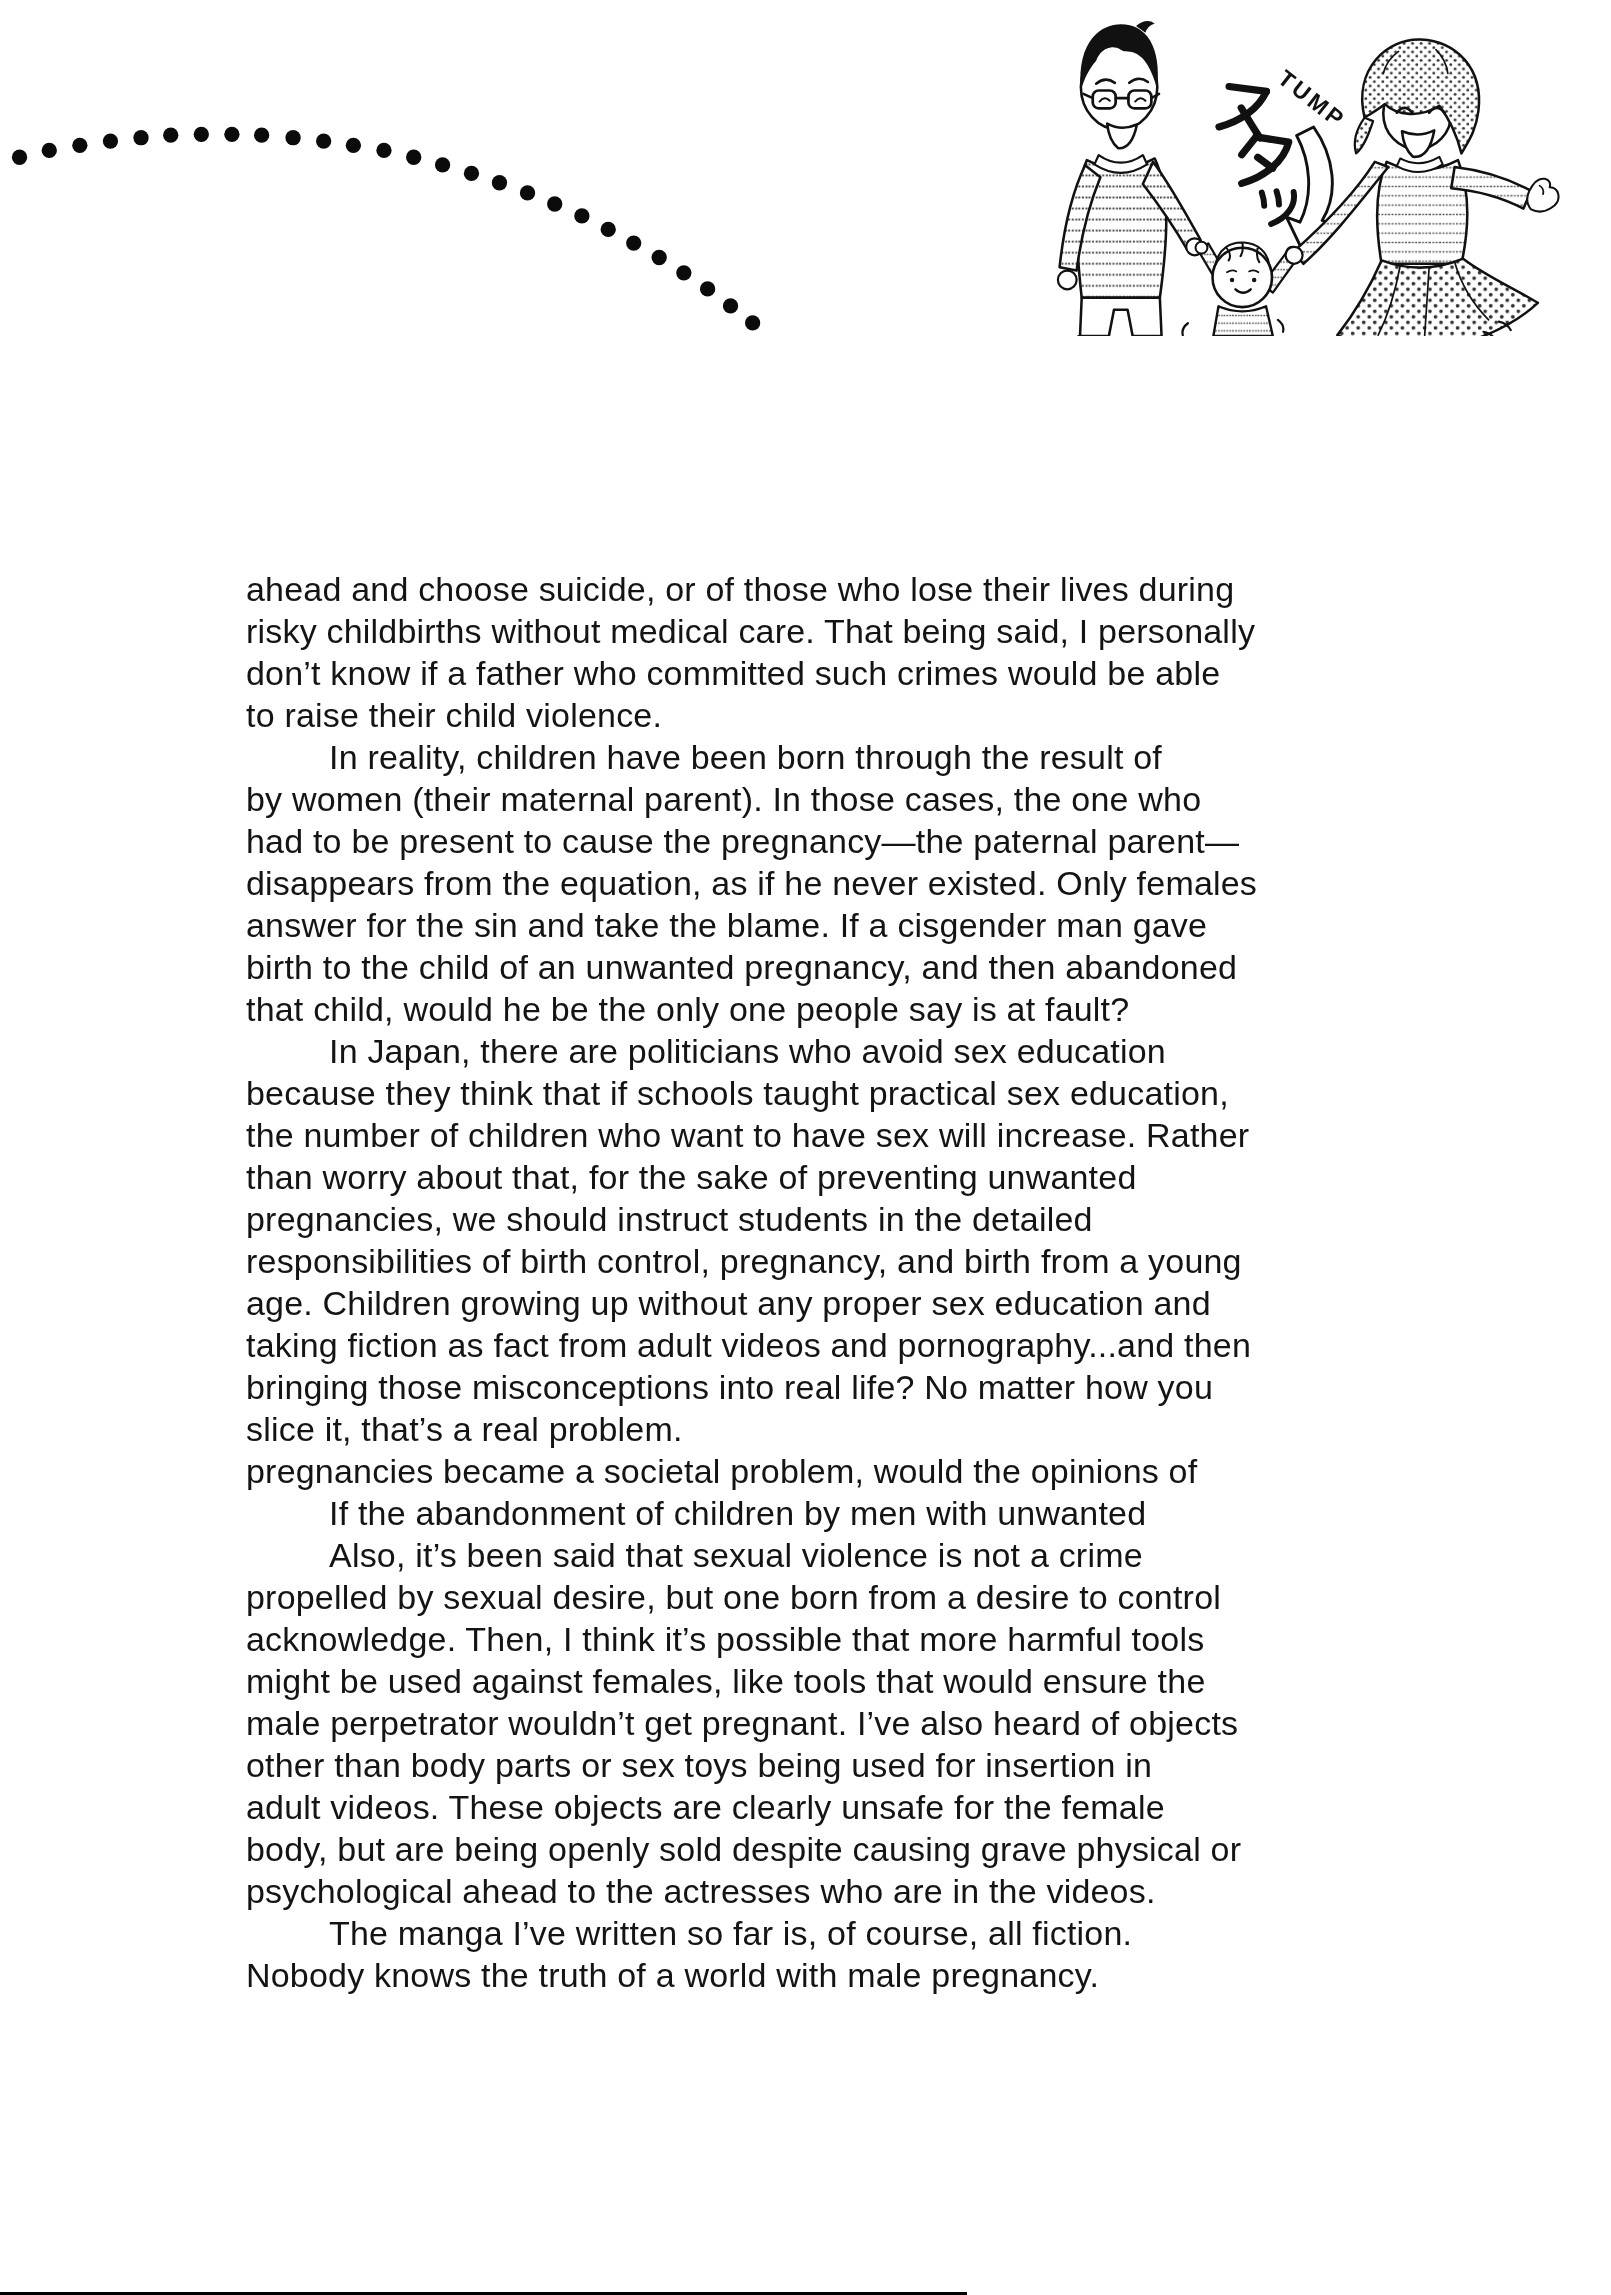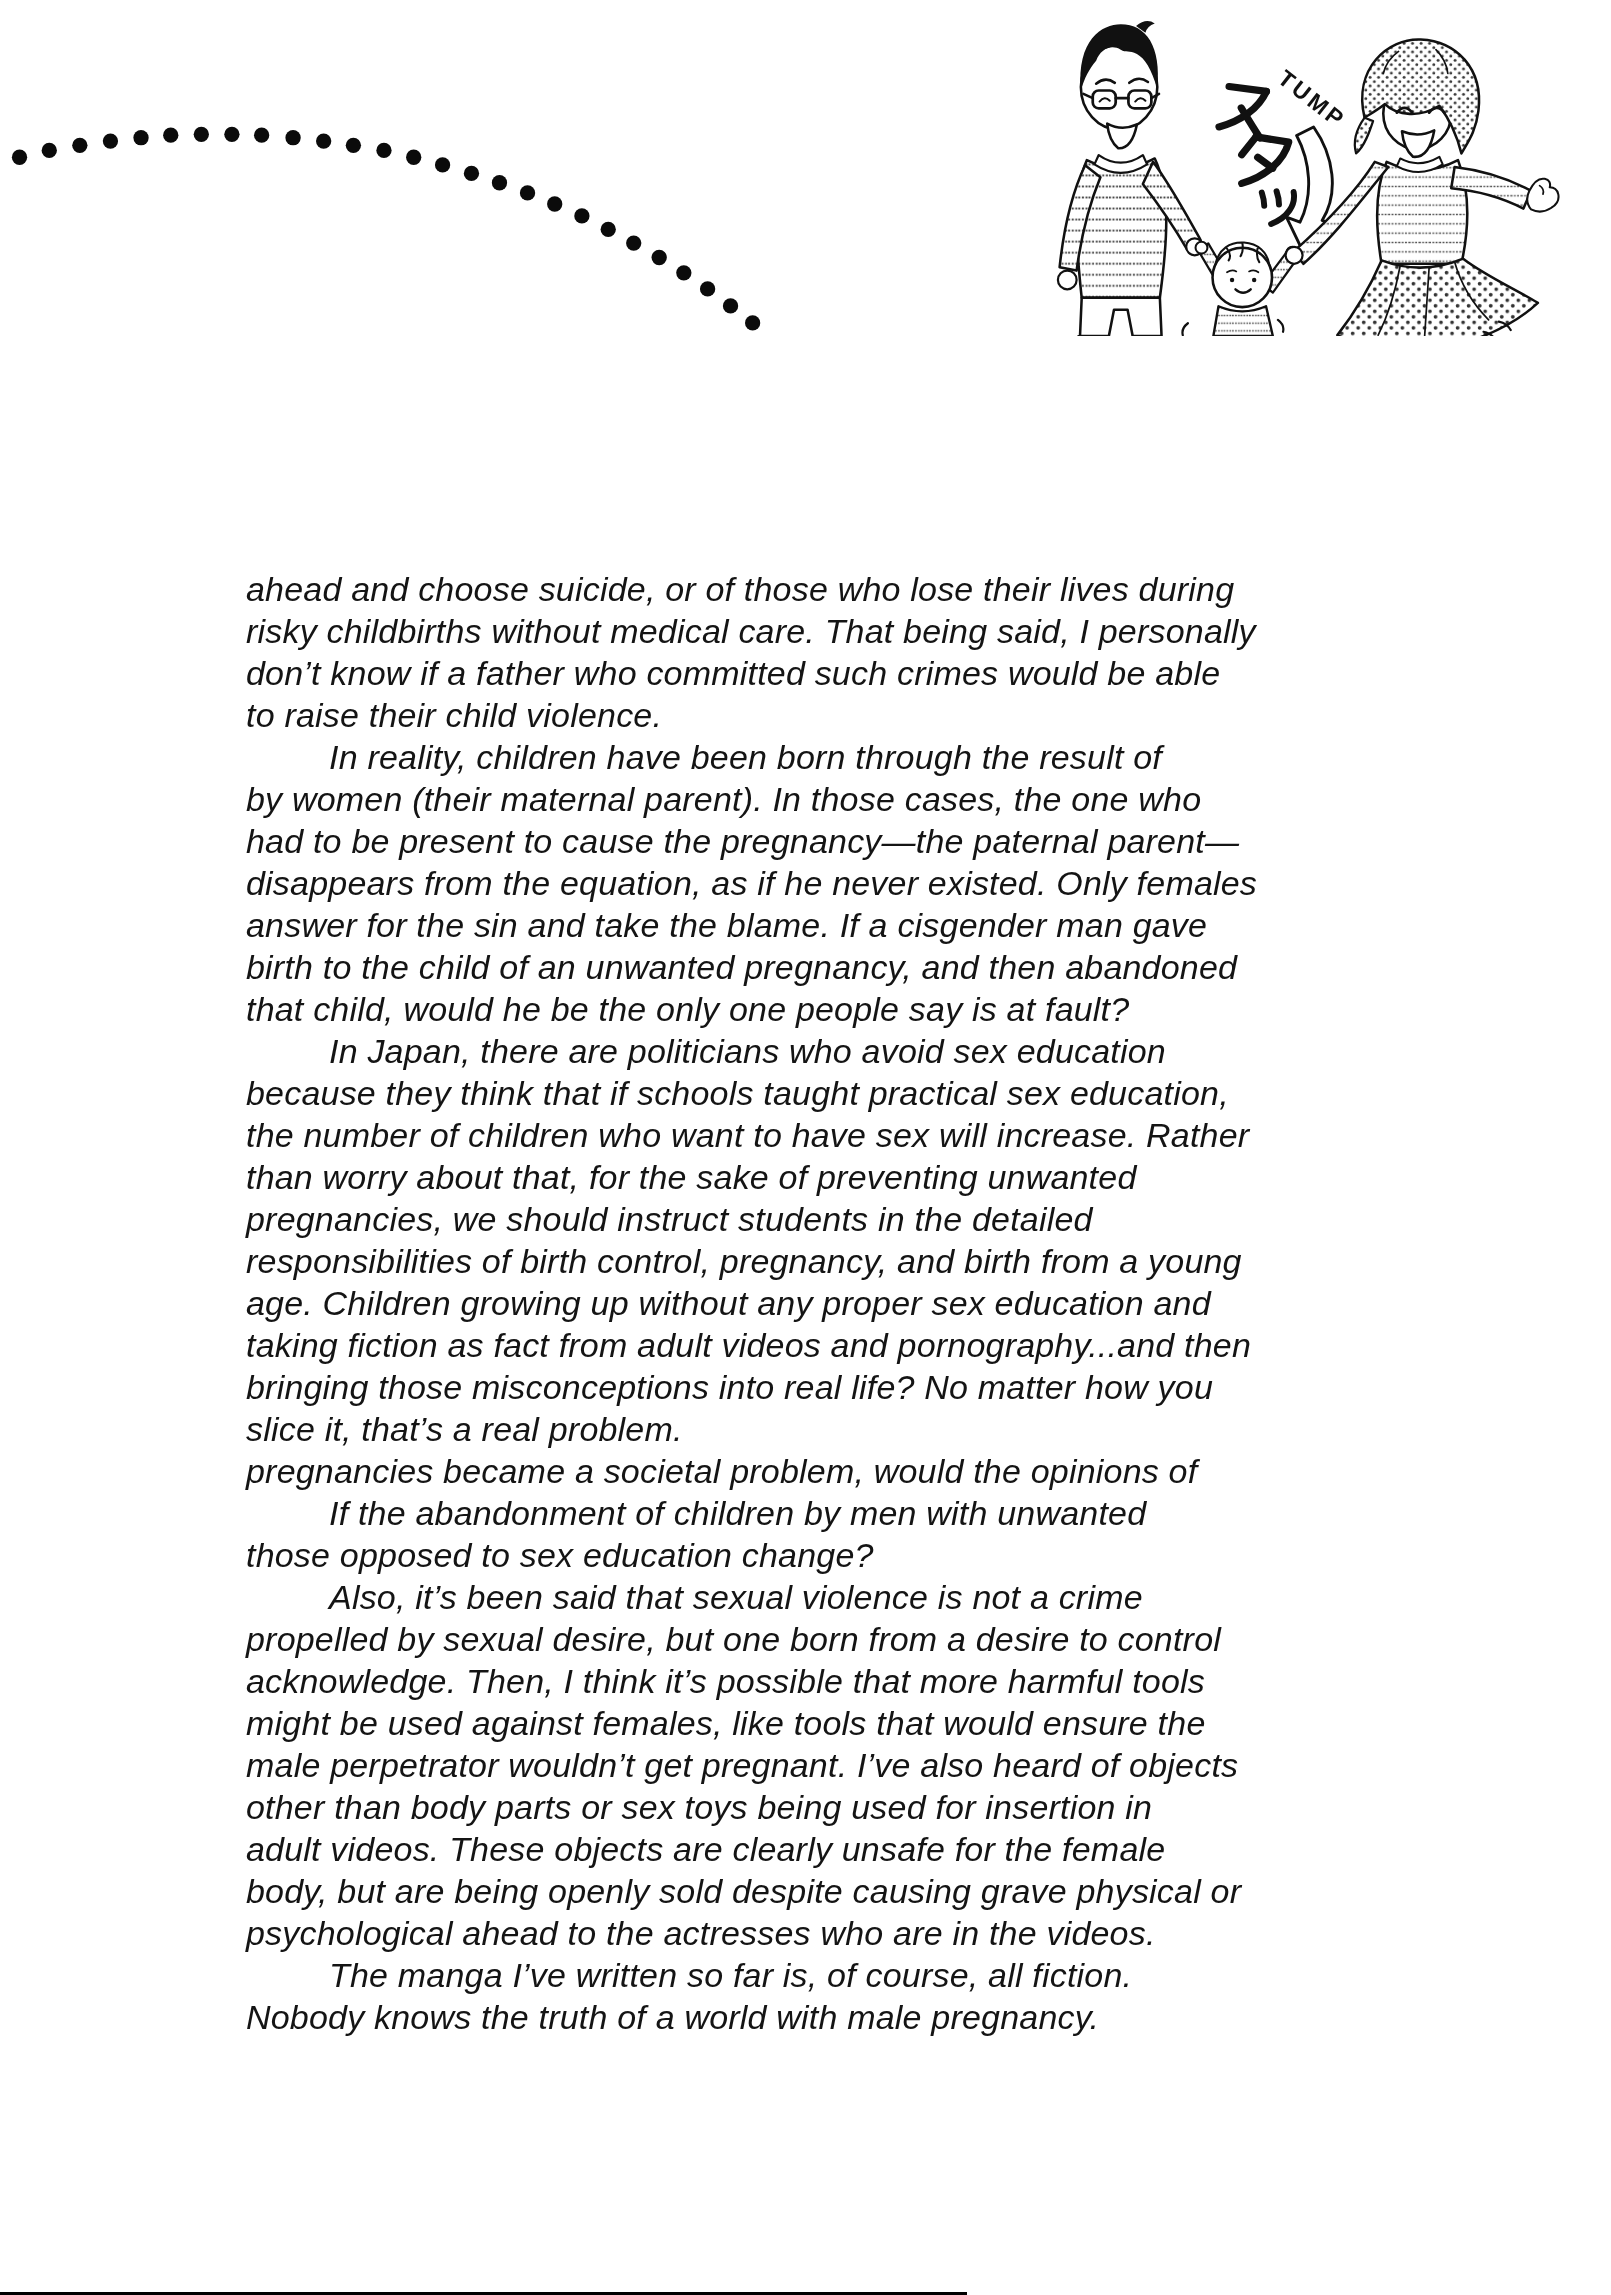--- a/index.html
+++ b/index.html
@@ -10,21 +10,20 @@
     overflow:hidden;
     font-family:"Liberation Sans","DejaVu Sans",sans-serif;
   }
   .arc-svg{position:absolute;left:0;top:0;}
   .illo-svg{position:absolute;left:977px;top:3.4px;}
   .body-text{
     position:absolute;
     left:246px;top:568px;
     width:1257px;
     color:#141414;
-    font-style:italic;
   }
   .line{
     white-space:pre;
     font-size:34px;
     line-height:42px;
     letter-spacing:0.2px;
   }
   .line.indent{padding-left:83px;}
   .bottom-trim{
     position:absolute;
@@ -198,21 +197,20 @@
       <div class="line">the number of children who want to have sex will increase. Rather</div>
       <div class="line">than worry about that, for the sake of preventing unwanted</div>
       <div class="line">pregnancies, we should instruct students in the detailed</div>
       <div class="line">responsibilities of birth control, pregnancy, and birth from a young</div>
       <div class="line">age. Children growing up without any proper sex education and</div>
       <div class="line">taking fiction as fact from adult videos and pornography...and then</div>
       <div class="line">bringing those misconceptions into real life? No matter how you</div>
       <div class="line">slice it, that’s a real problem.</div>
       <div class="line">pregnancies became a societal problem, would the opinions of</div>
       <div class="line indent">If the abandonment of children by men with unwanted</div>
-      <div class="line">those opposed to sex education change?</div>
       <div class="line indent">Also, it’s been said that sexual violence is not a crime</div>
       <div class="line">propelled by sexual desire, but one born from a desire to control</div>
       <div class="line">acknowledge. Then, I think it’s possible that more harmful tools</div>
       <div class="line">might be used against females, like tools that would ensure the</div>
       <div class="line">male perpetrator wouldn’t get pregnant. I’ve also heard of objects</div>
       <div class="line">other than body parts or sex toys being used for insertion in</div>
       <div class="line">adult videos. These objects are clearly unsafe for the female</div>
       <div class="line">body, but are being openly sold despite causing grave physical or</div>
       <div class="line">psychological ahead to the actresses who are in the videos.</div>
       <div class="line indent">The manga I’ve written so far is, of course, all fiction.</div>

